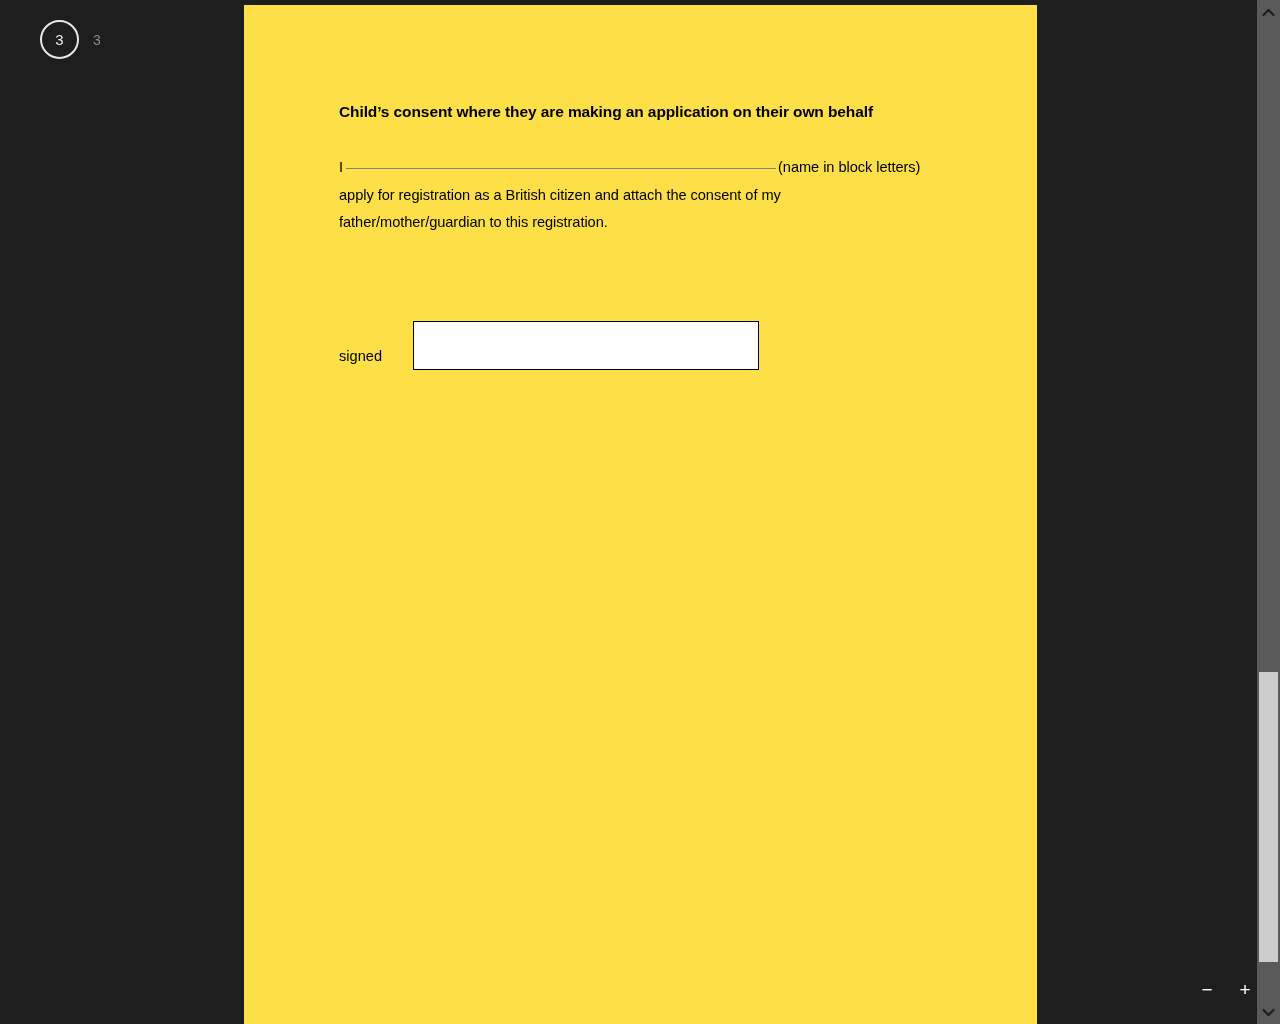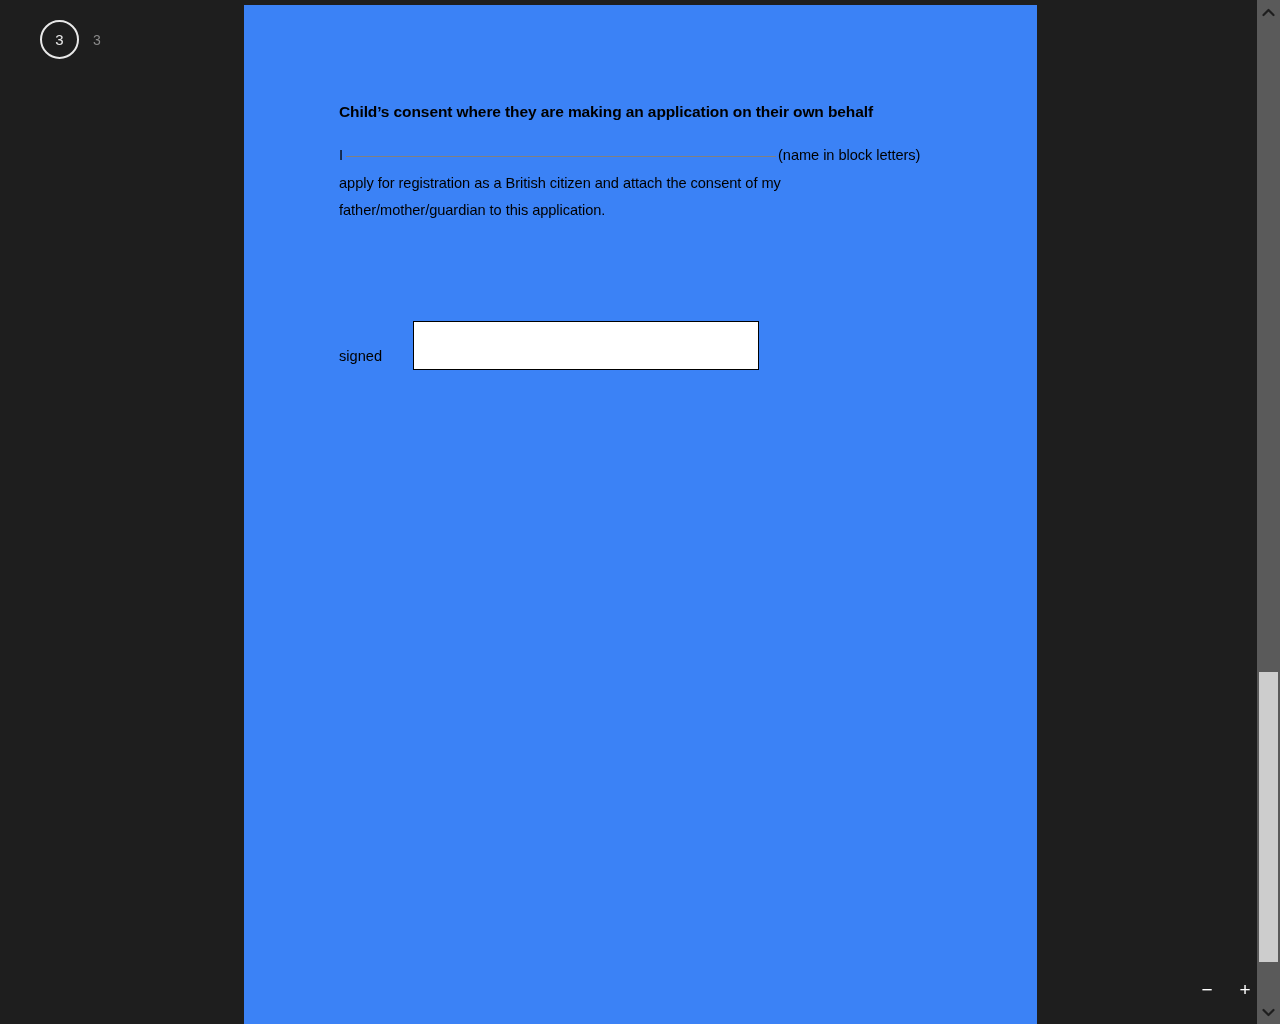--- a/index.html
+++ b/index.html
@@ -56,41 +56,41 @@
     line-height: 1;
   }
 
   
   #page-canvas {
     position: absolute;
     left: 244px;
     top: 5px;
     width: 793px;
     height: 1019px;
-    background: #3b82f6;
+    background: #fde047;
   }
 
   #doc-content {
     position: absolute;
     left: 95px;
     top: 90px;
     width: 610px;
     color: #000000;
   }
 
   #doc-heading {
     font-size: 15.5px;
     font-weight: bold;
     line-height: 33px;
     letter-spacing: -0.1px;
     width: 600px;
   }
 
   #doc-body {
-    margin-top: 14px;
+    margin-top: 26px;
     font-size: 14.6px;
     line-height: 27.5px;
     letter-spacing: -0.05px;
   }
 
   .line-one {
     white-space: nowrap;
   }
 
   .fill-rule {
@@ -199,21 +199,21 @@
   <div id="page-canvas">
 
     <div id="doc-content">
       <div id="doc-heading">Child’s consent where they are making an application on their own behalf</div>
 
       <div id="doc-body">
         <div class="line-one">
           <span>I</span><span class="fill-rule"></span><span>(name in block letters)</span>
         </div>
         <div>apply for registration as a British citizen and attach the consent of my</div>
-        <div>father/mother/guardian to this application.</div>
+        <div>father/mother/guardian to this registration.</div>
       </div>
     </div>
 
     <div id="signature-block">
       <span id="signed-label">signed</span>
       <div id="signature-box"></div>
     </div>
 
   </div>
 

